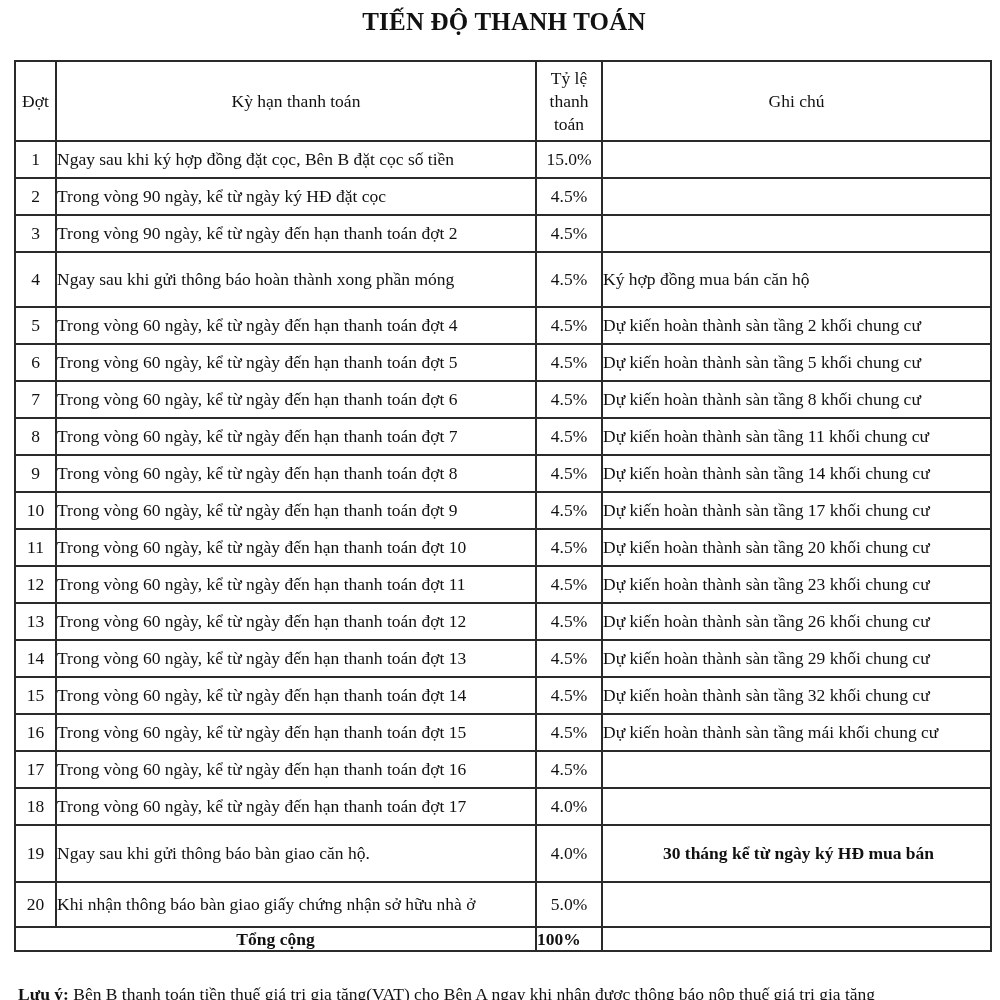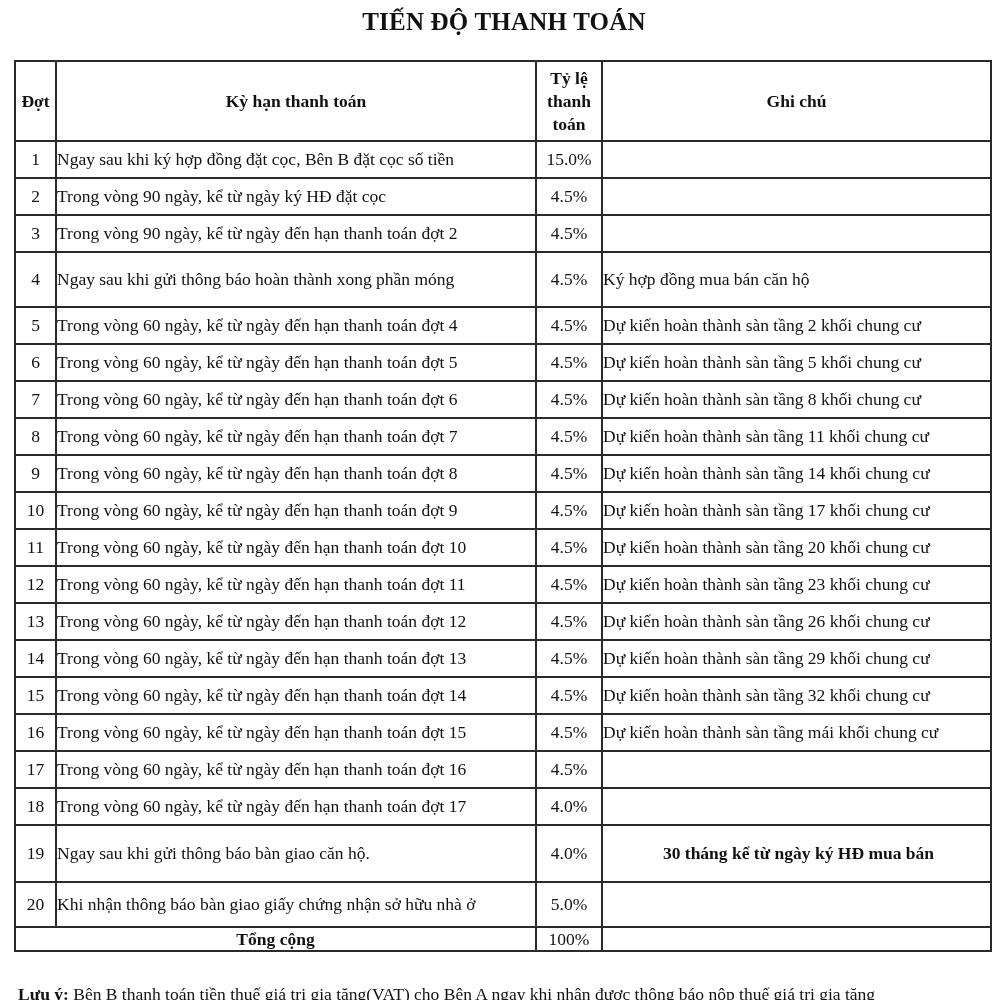--- a/index.html
+++ b/index.html
@@ -37,21 +37,21 @@
     }
     table.schedule th,
     table.schedule td {
       border: 2px solid #2a2a2a;
       padding: 0;
       vertical-align: middle;
       overflow: hidden;
       white-space: nowrap;
     }
     table.schedule th {
-      font-weight: bold;
+      font-weight: normal;
       text-align: center;
       font-size: 17.5px;
     }
     th.h-rate {
       line-height: 23px;
       white-space: normal;
     }
     col.c-no { width: 41px; }
     col.c-term { width: 480px; }
     col.c-rate { width: 66px; }
@@ -61,21 +61,21 @@
     tr.row-tall { height: 55px; }
     tr.row-19 { height: 57px; }
     tr.row-20 { height: 45px; }
     tr.row-total { height: 24px; }
     td.c-no { text-align: center; }
     td.c-term { text-align: left; padding-left: 4px; }
     td.c-rate { text-align: center; }
     td.c-note { text-align: left; padding-left: 3px; }
     td.c-note.bold-center { text-align: center; font-weight: bold; padding-left: 4px; }
     td.total-label { text-align: center; font-weight: bold; }
-    td.total-value { text-align: center; font-weight: normal; }
+    td.total-value { text-align: left; font-weight: bold; }
     .footnote {
       position: absolute;
       top: 984px;
       left: 18px;
       font-size: 17.5px;
       white-space: nowrap;
     }
     .footnote-label {
       font-weight: bold;
       text-decoration: underline;

